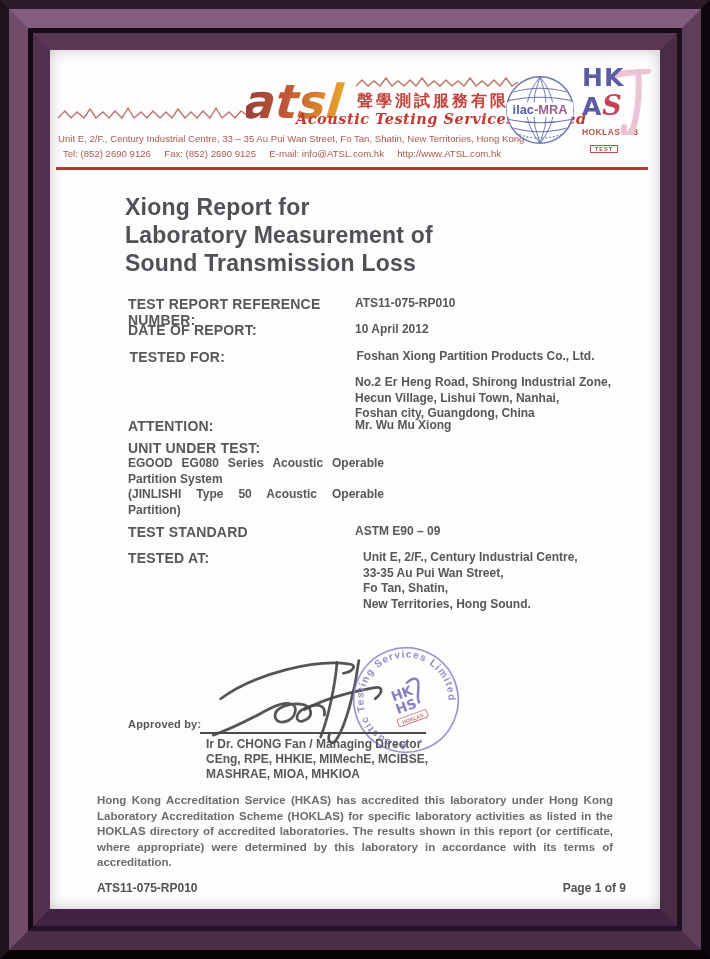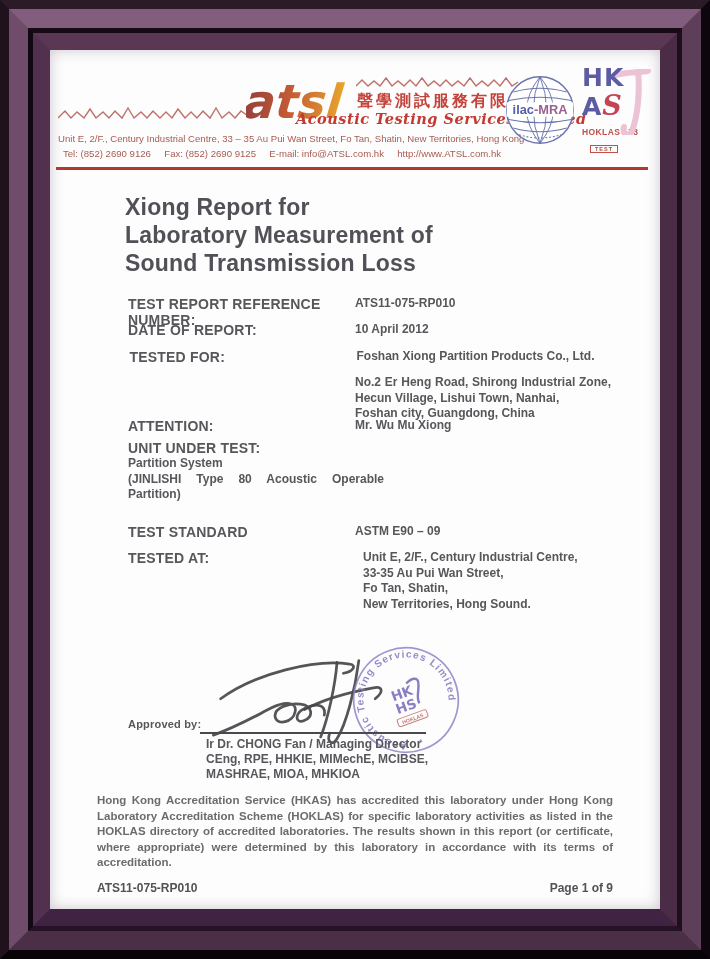--- a/index.html
+++ b/index.html
@@ -195,22 +195,23 @@
       <div class="abs row" style="top:368px;">
         <div class="lbl">ATTENTION:</div>
         <div class="val">
                 <div>Mr. Wu Mu Xiong</div>
               </div>
       </div>
 
       <div class="abs row" style="top:390px;flex-direction:column;">
         <div class="lbl">UNIT UNDER TEST:</div>
         <div class="val">
+          <div class="jline">EGOOD EG080 Series Acoustic Operable</div>
           <div>Partition System</div>
-          <div class="jline">(JINLISHI Type 80 Acoustic Operable</div>
+          <div class="jline">(JINLISHI Type 50 Acoustic Operable</div>
           <div>Partition)</div>
         </div>
       </div>
 
       <div class="abs row" style="top:474px;">
         <div class="lbl">TEST STANDARD</div>
         <div class="val">
                 <div>ASTM E90 – 09</div>
               </div>
       </div>
@@ -259,19 +260,19 @@
         <div>Ir Dr. CHONG Fan / Managing Director</div>
         <div>CEng, RPE, HHKIE, MIMechE, MCIBSE,</div>
         <div>MASHRAE, MIOA, MHKIOA</div>
       </div>
 
       <div class="abs accred" style="left:47px;top:743px;">Hong Kong Accreditation Service (HKAS) has accredited this laboratory under Hong Kong Laboratory Accreditation Scheme (HOKLAS) for specific laboratory activities as listed in the HOKLAS directory of accredited laboratories. The results shown in this report (or certificate, where appropriate) were determined by this laboratory in accordance with its terms of accreditation.</div>
 
 
       <div class="abs pageno" style="left:47px;top:831px;">ATS11-075-RP010</div>
 
-      <div class="abs pageno" style="right:47px;top:831px;margin-left:25px;">Page 1 of 9</div>
+      <div class="abs pageno" style="right:34px;top:831px;margin-left:25px;">Page 1 of 9</div>
 
     </div>
    </div>
   </div>
  </div>
 </div>
 
 </body></html>

